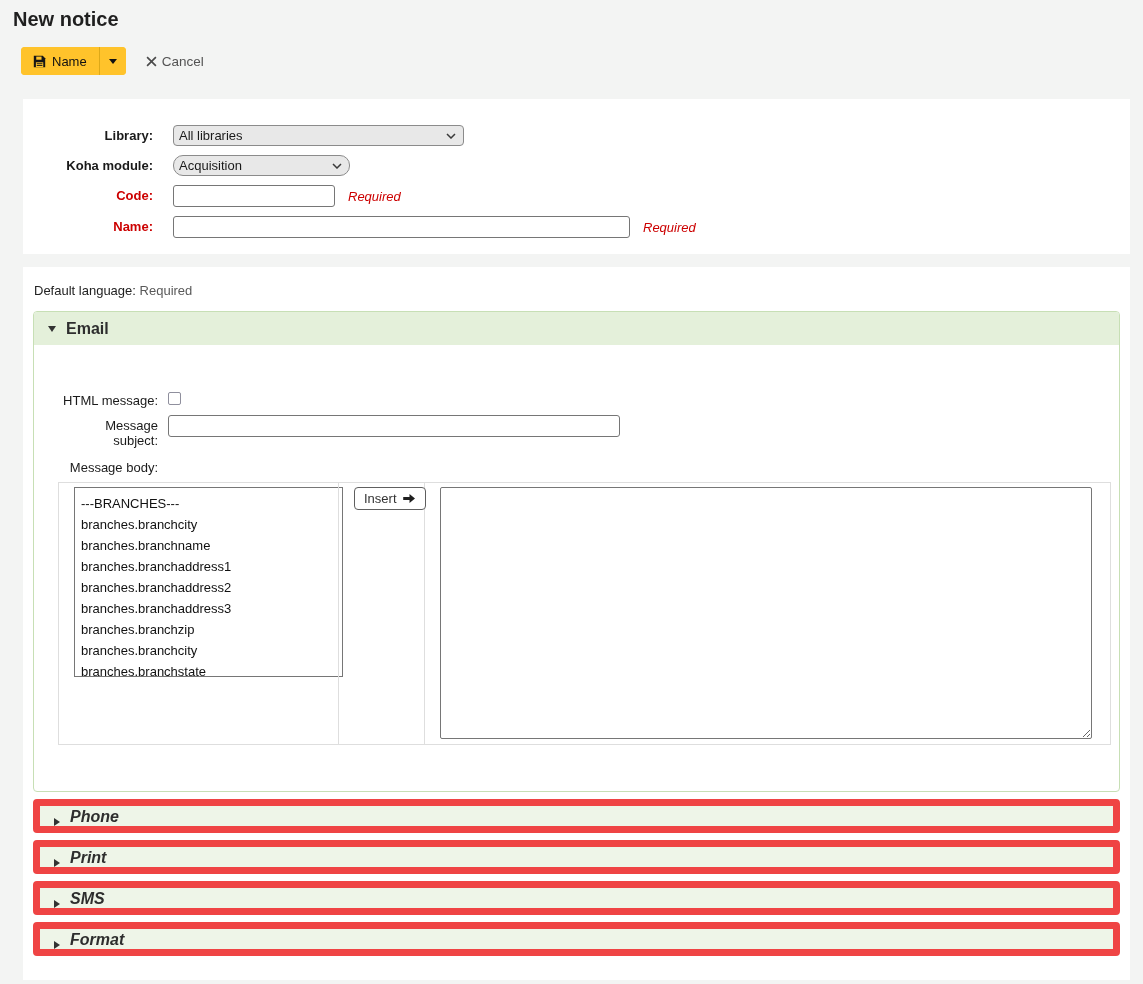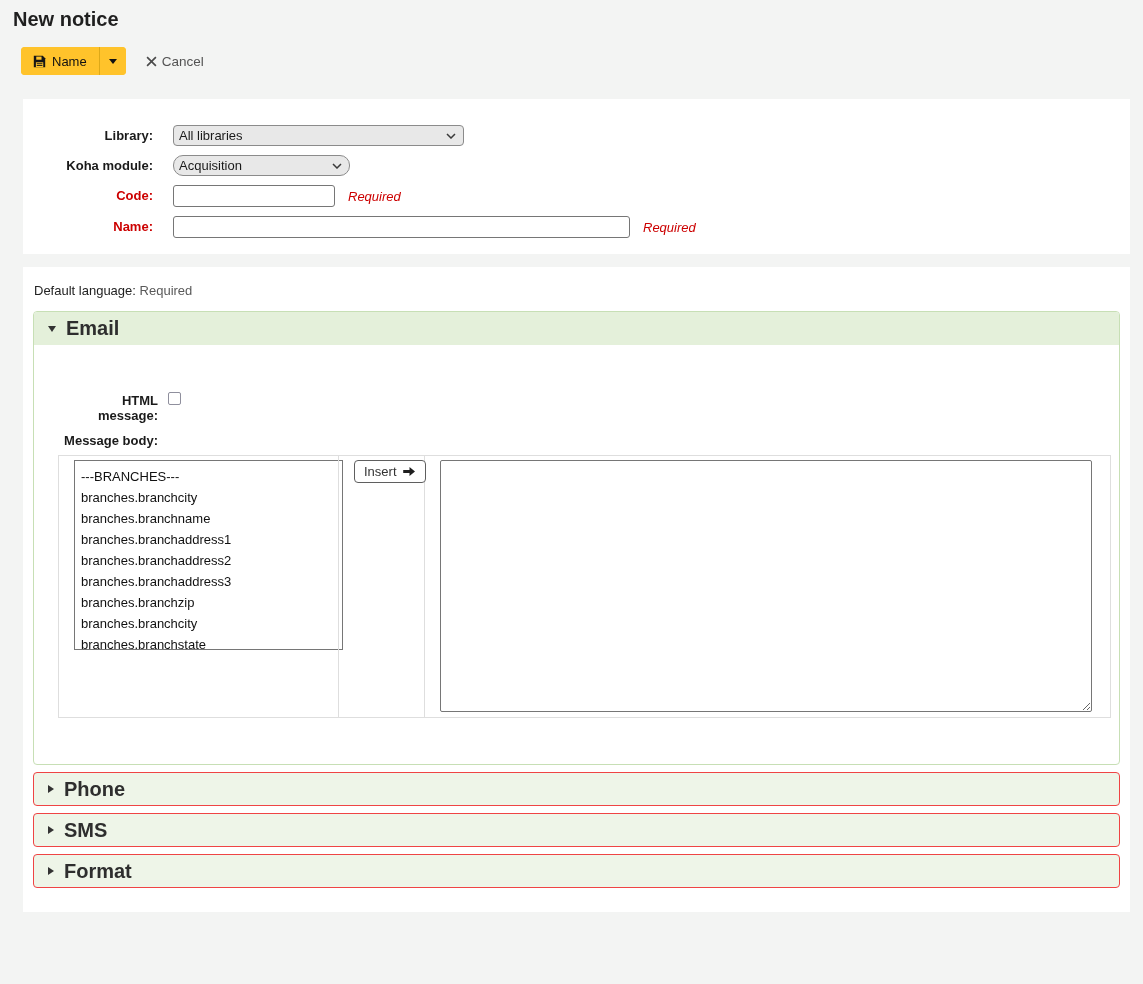--- a/index.html
+++ b/index.html
@@ -60,34 +60,34 @@
   .required-note { color:#c00; font-style:italic; margin-left:13px; padding-top:4px; display:inline-block; }
   
   .default-lang { margin:0 0 13px 1px; color:#222; }
   .default-lang .lang-value { color:#595959; }
   
   .accordion-card { border:1px solid #c7dfb5; border-radius:4px; background:#fff; }
   .accordion-header {
     display:flex; align-items:center; height:33px; padding-left:14px;
     background:#e4f0da; border-radius:3px 3px 0 0; cursor:pointer;
   }
-  .accordion-header .title, .bar .title { font-weight:bold; font-size:20px; color:#2e2e2e; margin-left:10px; }
+  .accordion-header .title, .bar .title { font-weight:bold; font-size:16px; color:#2e2e2e; margin-left:10px; }
   .tri-down { width:0; height:0; border-left:4.5px solid transparent; border-right:4.5px solid transparent; border-top:6px solid #333; }
   .tri-right { width:0; height:0; border-top:4.5px solid transparent; border-bottom:4.5px solid transparent; border-left:6px solid #333; }
   .bar {
-    display:flex; align-items:center; height:34px; padding-left:14px;
-    background:#eef5e8; border:1px solid #ef4444; border-radius:4px;
-    margin-top:7px; cursor:pointer;
+    display:flex; align-items:flex-end; height:34px; padding-left:14px;
+    background:#eef5e8; border:7px solid #ef4444; border-radius:4px;
+    margin-top:7px; cursor:pointer;font-style:italic;
   }
   
   .accordion-body { padding:45px 0 46px 0; }
   .lrow { display:flex; align-items:flex-start; margin-left:26px; margin-bottom:7px; }
   .lrow > label {
     display:inline-block; width:98px; margin-right:10px;
-    text-align:right; font-weight:bold; color:#1a1a1a; line-height:15px; padding-top:3px;
+    text-align:right; font-weight:normal; color:#1a1a1a; line-height:15px; padding-top:3px;
   }
   .checkbox {
     appearance:none; -webkit-appearance:none; margin:2px 0 0 0;
     width:13px; height:13px; border:1px solid #8f8f9d; border-radius:2px; background:#fff; cursor:pointer;
   }
   .body-label-row { margin-bottom:7px; }
   
   table.body-table { border-collapse:collapse; margin-left:24px; width:1053px; table-layout:fixed; }
   table.body-table td { border:1px solid #dedede; vertical-align:top; padding:4px 14px 5px 15px; }
   td.cell-fields { width:280px; }
@@ -175,20 +175,24 @@
 
   <div class="accordion-card">
     <div class="accordion-header">
       <span class="tri-down"></span>
       <span class="title">Email</span>
     </div>
     <div class="accordion-body">
       <div class="lrow">
         <label>HTML message:</label>
         <input type="checkbox" class="checkbox" style="">
+      </div>
+      <div class="lrow" style="margin-bottom:9px;">
+        <label>Message subject:</label>
+        <input type="text" class="in-subject" style="">
       </div>
       <div class="lrow body-label-row">
         <label>Message body:</label>
       </div>
       <table class="body-table">
         <tbody>
             <tr>
           <td class="cell-fields">
             <div class="listbox">
               <div class="opt">---BRANCHES---</div>
@@ -218,19 +222,23 @@
         </table>
     </div>
   </div>
 
   <div class="bar">
     <span class="tri-right"></span>
     <span class="title">Phone</span>
   </div>
   <div class="bar">
     <span class="tri-right"></span>
+    <span class="title">Print</span>
+  </div>
+  <div class="bar">
+    <span class="tri-right"></span>
     <span class="title">SMS</span>
   </div>
   <div class="bar">
     <span class="tri-right"></span>
     <span class="title">Format</span>
   </div>
 </div>
 
 </body></html>

